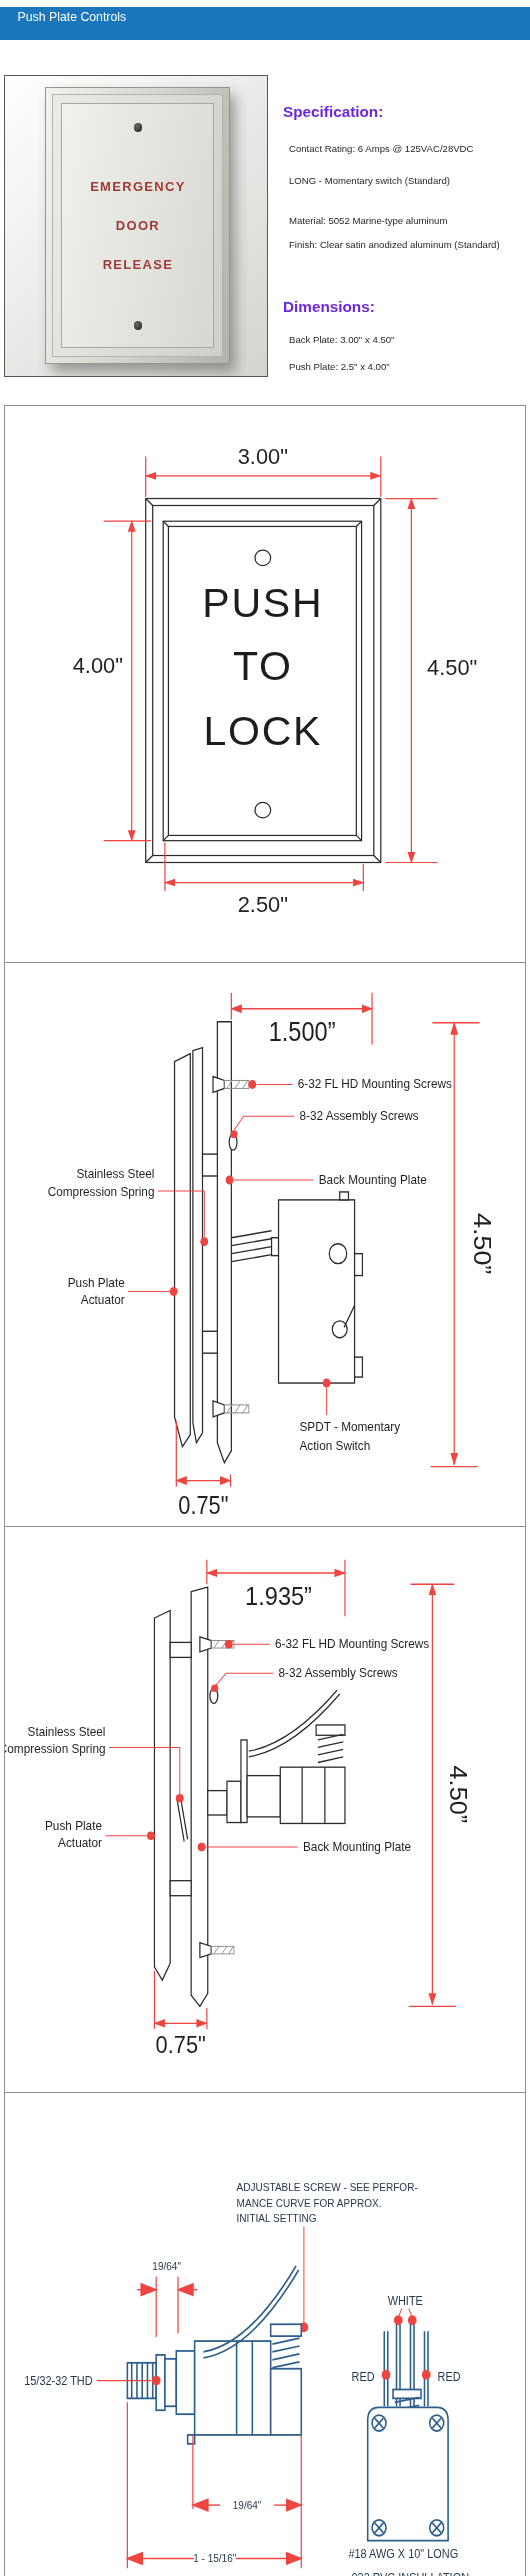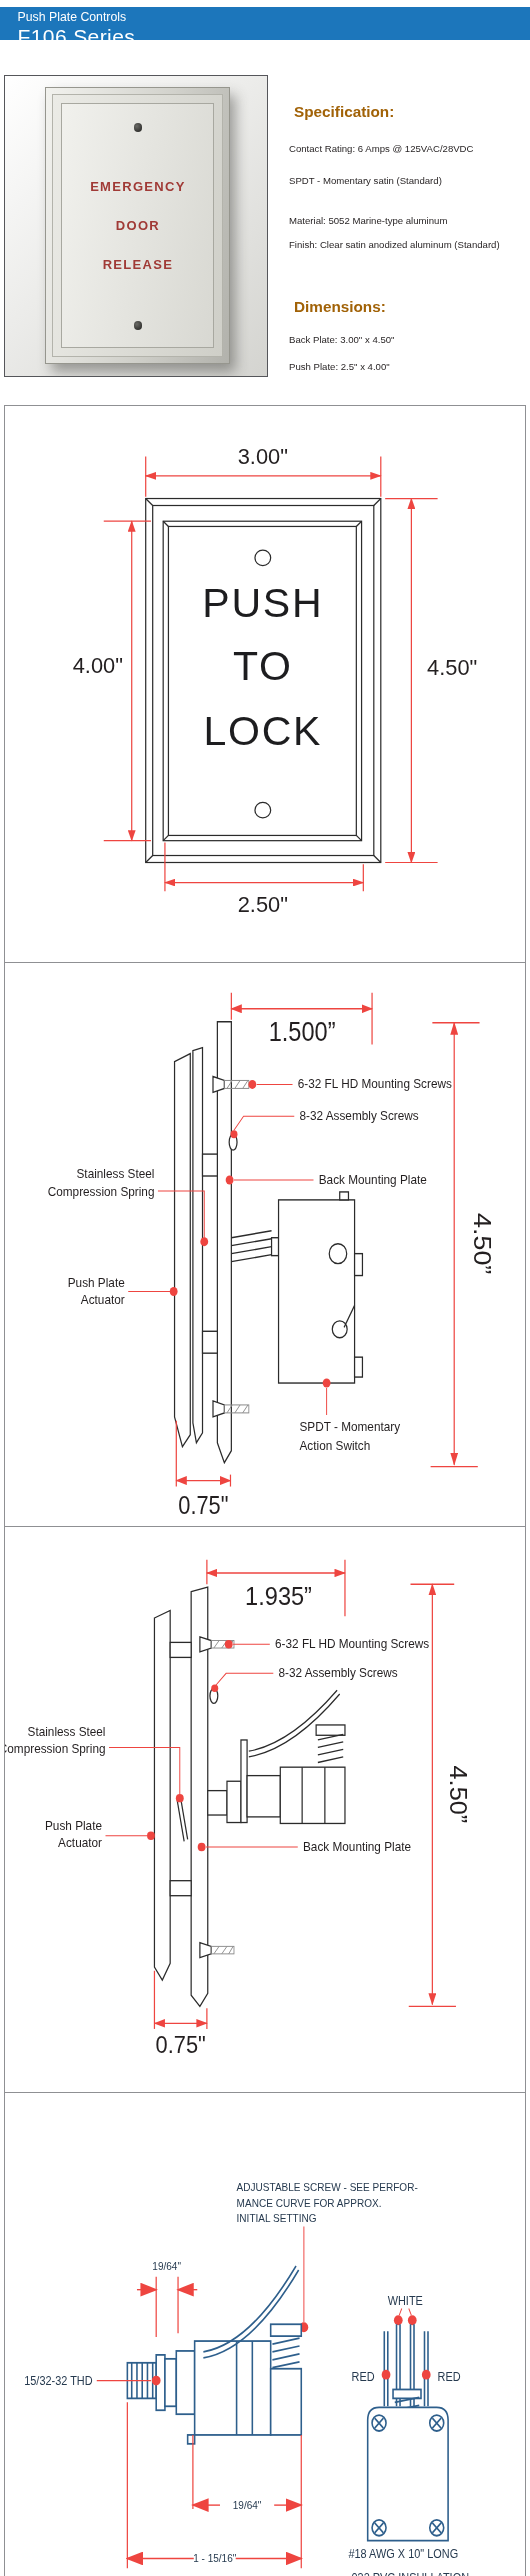--- a/index.html
+++ b/index.html
@@ -21,21 +21,21 @@
          background:linear-gradient(100deg,#ebebe6,#cfcfc8);border:0.9px solid #b3b3ab;}
   .plate-in{position:absolute;left:8px;top:8px;right:8px;bottom:8px;
          background:linear-gradient(100deg,#f1f1ed,#d8d8d2);border:0.9px solid #a8a8a0;
          display:flex;flex-direction:column;align-items:center;justify-content:center;gap:24px;}
   .plate-in .ln{color:#a03a36;font-weight:bold;font-size:13px;letter-spacing:1.3px;}
   .screw{position:absolute;left:50%;width:8.8px;height:8.8px;margin-left:-4.4px;border-radius:50%;
          background:radial-gradient(circle at 35% 35%,#6a6a66,#1e1e1c);}
   .screw.t{top:19px;} .screw.b{bottom:17.5px;}
 
   
-  .bluehead{position:absolute;left:294px;color:#a16207;font-size:15.3px;font-weight:bold;}
+  .bluehead{position:absolute;left:283px;color:#6d28d9;font-size:15.3px;font-weight:bold;}
   .specitem{position:absolute;left:289px;color:#2a2627;font-size:9.6px;white-space:nowrap;text-align:center;}
 
   
   .box{position:absolute;left:4.4px;width:522px;border:1.2px solid #8f9093;box-sizing:border-box;background:#fff;}
   .box svg{display:block;width:100%;height:100%;}
 
   
   .k{stroke:#2b2b2b;stroke-width:1.4;fill:none;}
   .kf{stroke:#2b2b2b;stroke-width:1.4;fill:#fff;}
   .kh{stroke:#8a8a8a;stroke-width:1;fill:none;}
@@ -61,40 +61,39 @@
       <path d="M0,0 L13,4.5 L0,9 z" fill="#ee4540"></path>
     </marker>
     <marker id="ar2" orient="auto-start-reverse" markerWidth="20" markerHeight="14" refX="18" refY="7" markerUnits="userSpaceOnUse">
       <path d="M0,0 L20,7 L0,14 z" fill="#ee4540"></path>
     </marker>
   </defs>
 </svg>
 
 <div class="hdr">
   <div class="l1">Push Plate Controls</div>
-  <div class="l2">F106 Series</div>
 </div>
 
 <div class="photo">
   <div class="plate-out">
     <div class="plate-mid">
       <div class="plate-in">
         <div class="screw t"></div>
         <span class="ln">EMERGENCY</span>
         <span class="ln">DOOR</span>
         <span class="ln">RELEASE</span>
         <div class="screw b"></div>
       </div>
     </div>
   </div>
 </div>
 
 <div class="bluehead" style="top:103px">Specification:</div>
 <div class="specitem" style="top:143px">Contact Rating: 6 Amps @ 125VAC/28VDC</div>
-<div class="specitem" style="top:175px">SPDT - Momentary satin (Standard)</div>
+<div class="specitem" style="top:175px">LONG - Momentary switch (Standard)</div>
 <div class="specitem" style="top:215px">Material: 5052 Marine-type aluminum</div>
 <div class="specitem" style="top:239px">Finish: Clear satin anodized aluminum (Standard)</div>
 
 <div class="bluehead" style="top:298px">Dimensions:</div>
 <div class="specitem" style="top:334px">Back Plate: 3.00" x 4.50"</div>
 <div class="specitem" style="top:361px">Push Plate: 2.5" x 4.00"</div>
 
 <div class="box" style="top:405px;height:558px">
 <svg viewBox="5 462 595 637" preserveAspectRatio="none">
 

